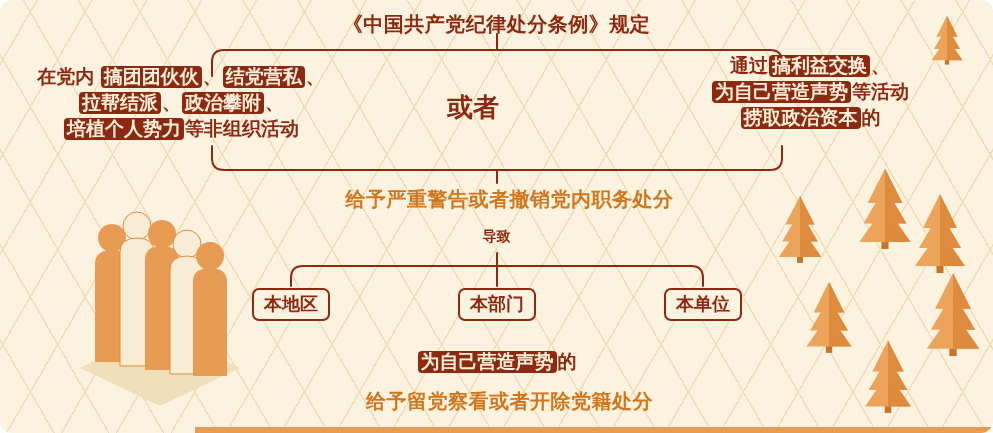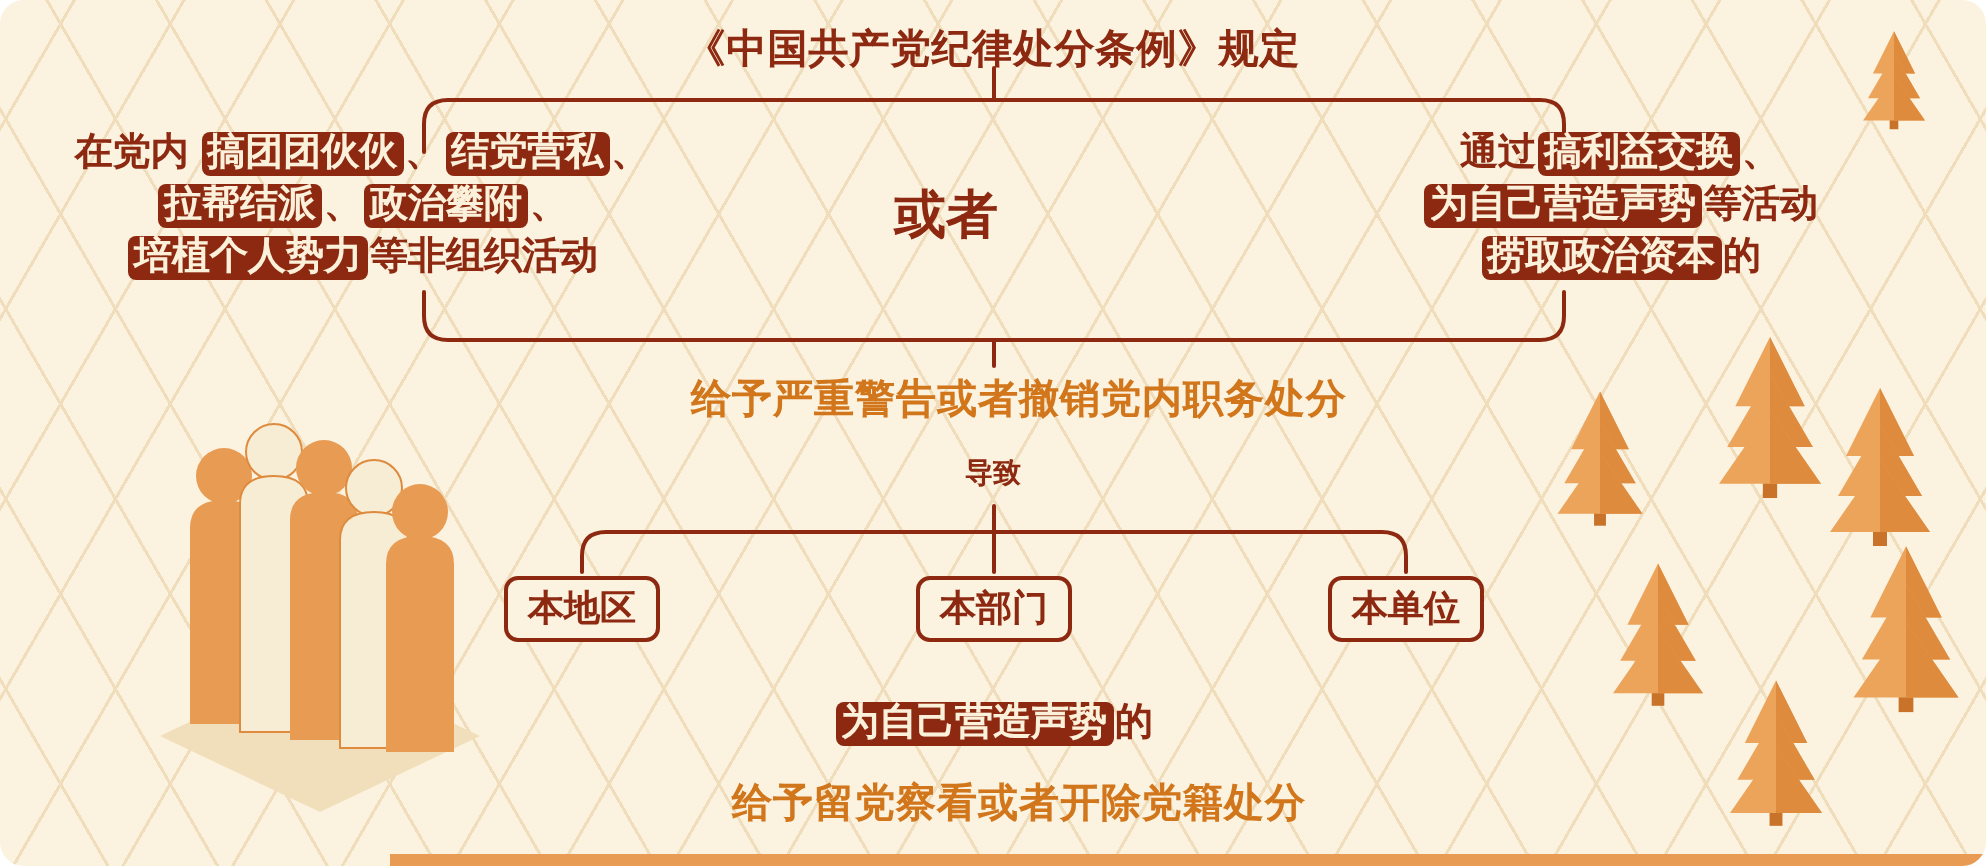--- a/index.html
+++ b/index.html
@@ -39,21 +39,21 @@
     color: var(--dark-red, #8E2911); z-index: 3;
   }
   .seg-line { white-space: nowrap; }
   .hl {
     background: var(--dark-red, #8E2911);
     color: var(--highlight-text, #FBF0D9);
     border-radius: 4px; padding: 0 3px 1px; margin: 0 1px;
   }
 
   .left-group  { top: 64px; left: 20px;  width: 322px; }
-  .right-group { top: 64px; left: 652px; width: 316px; }
+  .right-group { top: 53px; left: 652px; width: 316px; }
 
   .or-label {
     position: absolute; top: 90px; left: 447px; width: 100px;
     text-align: left; font-size: 26px; font-weight: 700;
     color: var(--dark-red, #8E2911); z-index: 3;
   }
 
   .penalty {
     position: absolute; left: 0; width: 100%; text-align: center;
     font-size: 20px; font-weight: 700; letter-spacing: 0.5px;

